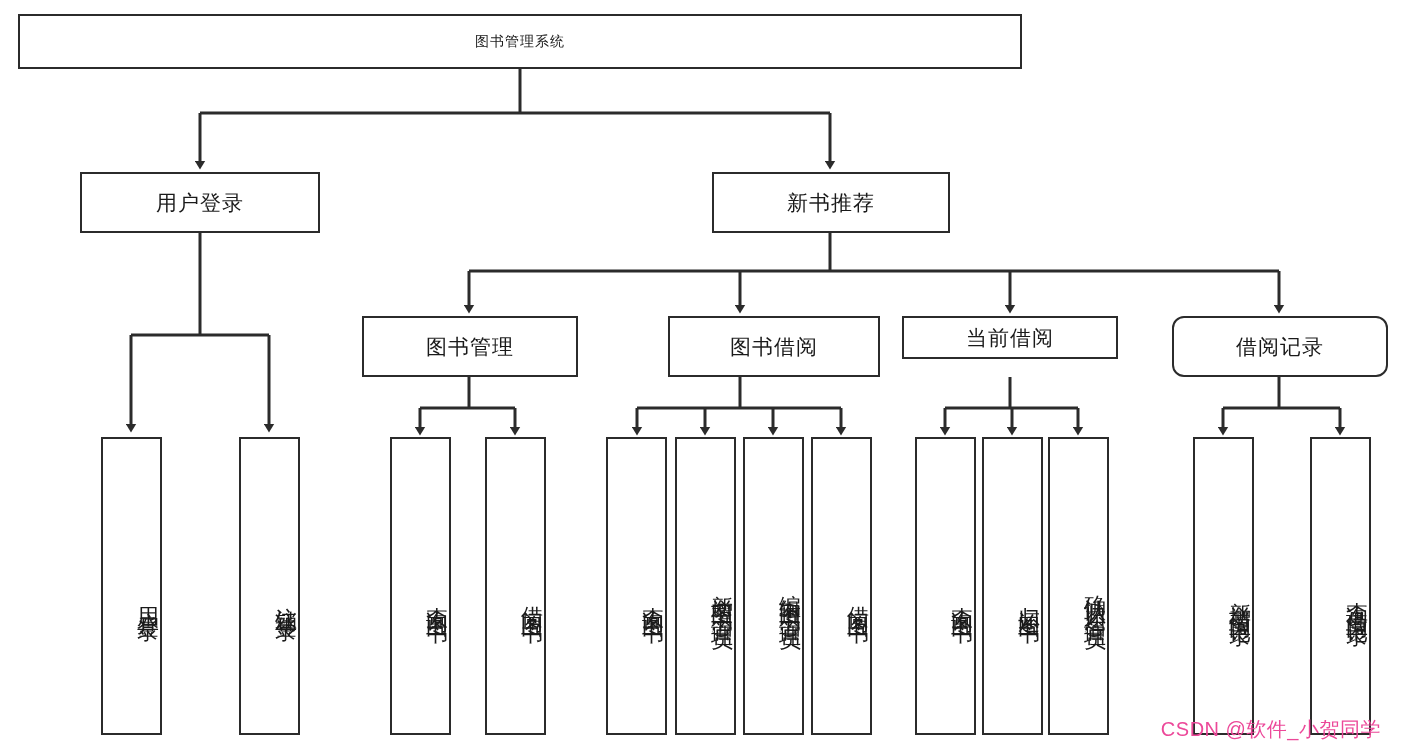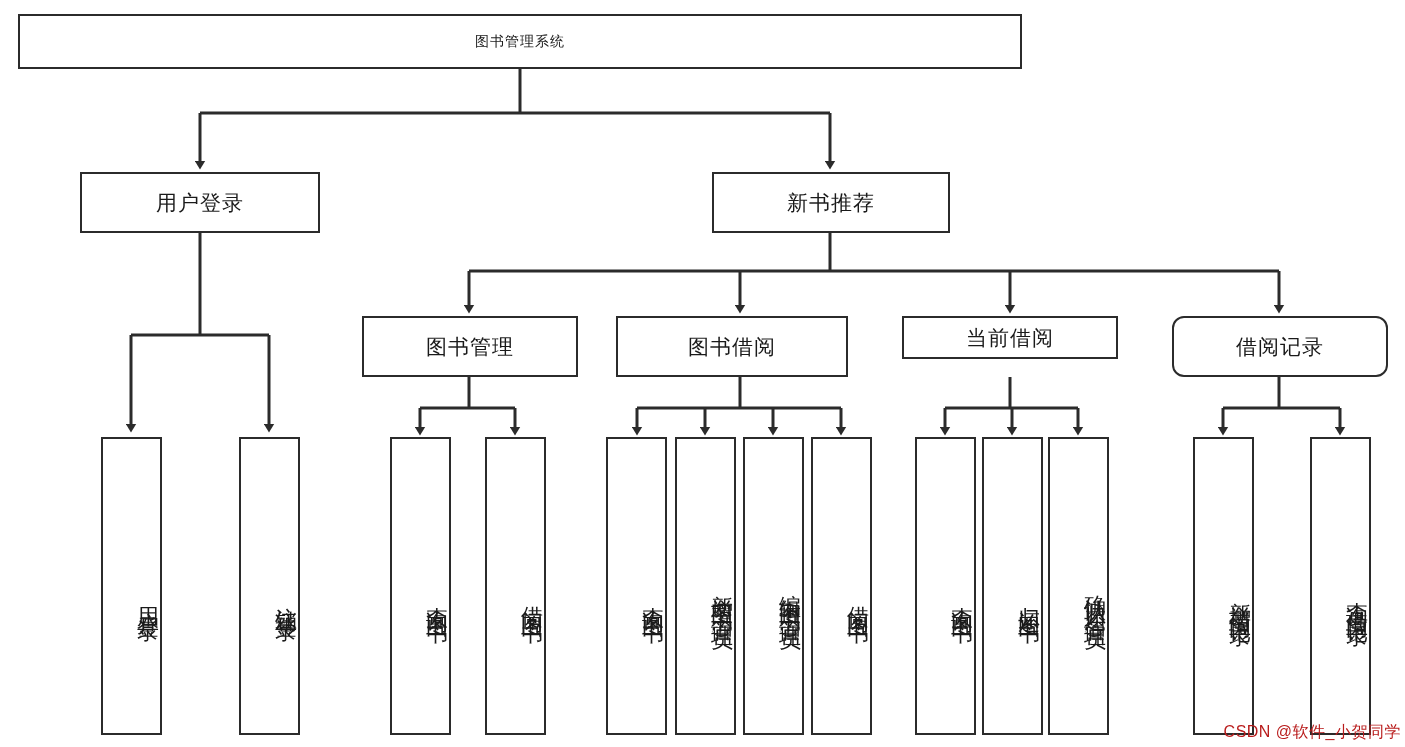--- a/index.html
+++ b/index.html
@@ -54,24 +54,24 @@
     align-items: flex-start;
     justify-content: center;
   }
   .node.vert .vlabel {
     writing-mode: vertical-rl;
     text-orientation: upright;
     white-space: nowrap;
   }
   .watermark {
     position: absolute;
-    right: 4px;
+    right: 24px;
     bottom: 4px;
-    font-size: 16px;
-    color: #b91c1c;
+    font-size: 20px;
+    color: #ec4899;
     letter-spacing: 0.5px;
     white-space: nowrap;
   }
 </style>
 </head>
 <body>
 
 <div id="canvas">
 
   <svg id="edges" viewBox="0 0 1405 747" xmlns="http://www.w3.org/2000/svg">
@@ -133,21 +133,21 @@
   <div class="node horiz" style="left:80px; top:172px; width:240px; height:61px;">
     <span>用户登录</span>
   </div>
   <div class="node horiz" style="left:712px; top:172px; width:238px; height:61px;">
     <span>新书推荐</span>
   </div>
 
   <div class="node horiz" style="left:362px; top:316px; width:216px; height:61px;">
     <span>图书管理</span>
   </div>
-  <div class="node horiz" style="left:616px; top:316px; width:232px; height:61px;">
+  <div class="node horiz" style="left:668px; top:316px; width:212px; height:61px;">
     <span>图书借阅</span>
   </div>
   <div class="node horiz" style="left:902px; top:316px; width:216px; height:43px;">
     <span>当前借阅</span>
   </div>
   <div class="node horiz" style="left:1172px; top:316px; width:216px; height:61px;border-radius:12px;">
     <span>借阅记录</span>
   </div>
 
   <div class="node vert" style="left:101px; top:437px; width:61px; height:298px;">

